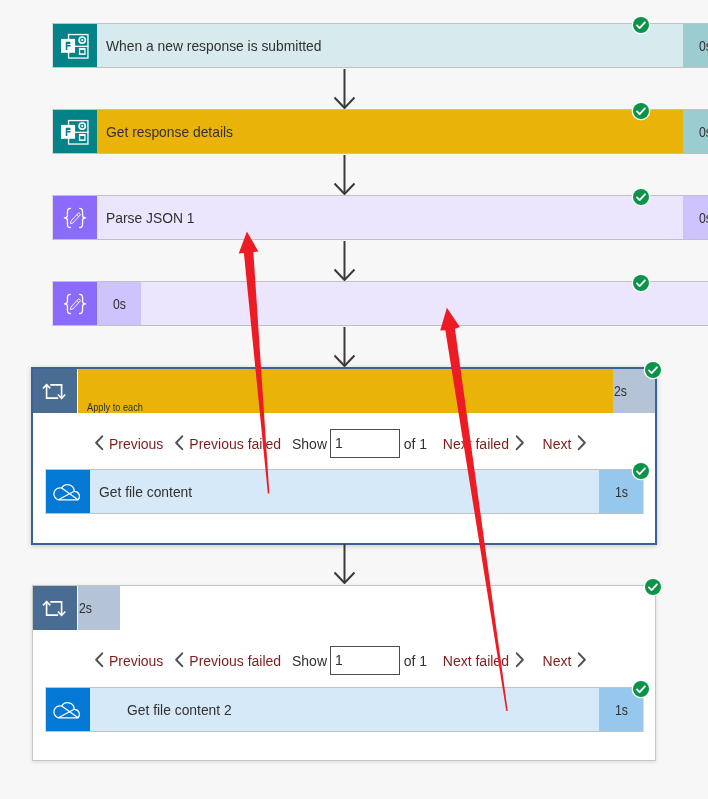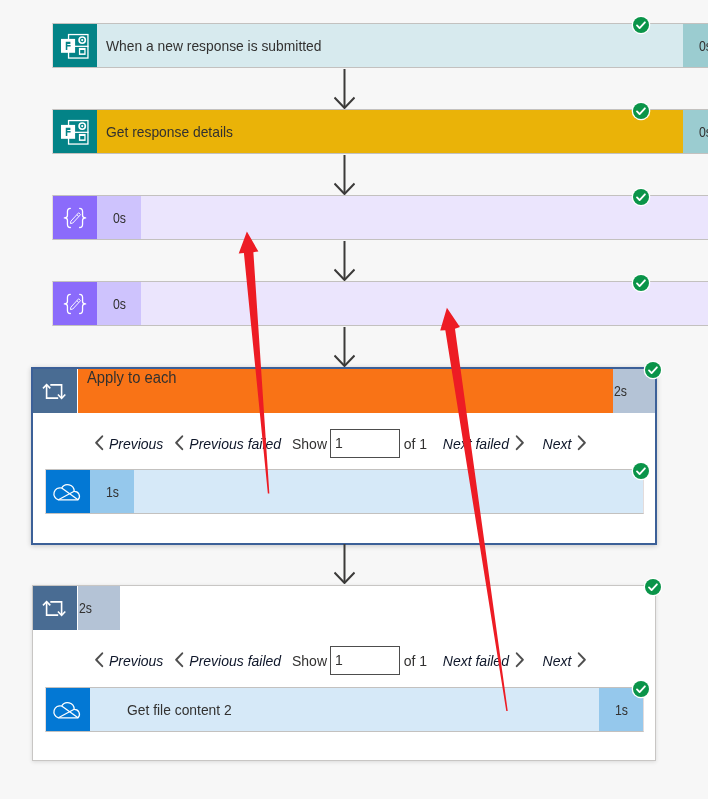--- a/index.html
+++ b/index.html
@@ -29,28 +29,28 @@
 
   
   .conn { position:absolute; left:334px; width:21px; }
   .conn svg { display:block; }
 
   
   .loop { position:absolute; box-sizing:border-box; background:#ffffff; }
   .loop-head { position:absolute; display:flex; align-items:stretch; height:44px; }
   .loop-icon { width:44px; flex:0 0 44px; margin-right:1px; background:#496c93; display:flex; align-items:center; justify-content:center; }
   .loop-icon svg { display:block; }
-  .loop-title { flex:1 1 auto; display:flex; align-items:flex-start; padding-left:8.8px;
-                font-size:16px; color:#323130; background:#f97316; }
+  .loop-title { flex:1 1 auto; display:flex; align-items:flex-end; padding-left:8.8px;
+                font-size:10px; color:#323130; background:#eab308; }
   .loop-title > span { display:inline-block; transform:scaleX(0.923); transform-origin:left center; }
   .loop-dur { width:42px; flex:0 0 42px; display:flex; align-items:center; justify-content:flex-start;
               font-size:14px; color:#323130; background:#b4c3d6; padding-right:0px; box-sizing:border-box; }
 
   .pager { position:absolute; height:30px; font-size:14px; white-space:nowrap; }
-  .pgbtn { position:absolute; top:4.6px; color:#0f172a;font-style:italic; }
+  .pgbtn { position:absolute; top:4.6px; color:#7f1d1d; }
   .pgbtn svg { display:block; position:absolute; top:-0.3px; }
   .pgtext { position:absolute; top:4.6px; color:#323130; }
   .pgbox { position:absolute; width:70px; height:29px; box-sizing:border-box; border:1.2px solid #4d4d4d;
            background:#fff; font-size:14px; color:#323130; padding:0 0 0 4px;
            font-family:"Liberation Sans", sans-serif; outline:none; }
 
   #annots { position:absolute; left:0; top:0; width:708px; height:799px; pointer-events:none; }
   #icondefs { position:absolute; width:0; height:0; overflow:hidden; }
 </style>
 </head>
@@ -150,20 +150,23 @@
       <path d="M0.5 28.5 L10.5 39 L20.5 28.5" stroke="#3b3a39" stroke-width="2" fill="none" stroke-linecap="butt"></path>
     </svg>
   </div>
 
   <div class="card" style="top:195px; background:#ebe5fd;">
     <div class="card-icon" style="background:#8b6bfb;">
       <svg width="44" height="44" viewBox="0 0 44 44">
           <use href="#g-json"></use>
         </svg>
     </div>
+    <div class="card-title">
+        <span>Parse JSON 1</span>
+      </div>
     <div class="card-dur" style="background:#cec3fd;">
         <span>0s</span>
       </div>
   </div>
   <div class="status" style="left:633.1px; top:188.65px;">
     <svg width="16" height="16" viewBox="0 0 16 16">
         <use href="#g-check"></use>
       </svg>
   </div>
 
@@ -242,20 +245,23 @@
       </span>
     </div>
   </div>
 
   <div class="card" style="left:45px; top:469px; width:599px; background:#d6e9f8;">
     <div class="card-icon" style="background:#0378d4;">
       <svg width="44" height="44" viewBox="0 0 44 44">
           <use href="#g-onedrive"></use>
         </svg>
     </div>
+    <div class="card-title">
+        <span>Get file content</span>
+      </div>
     <div class="card-dur" style="background:#95c8ec;">
         <span>1s</span>
       </div>
   </div>
   <div class="status" style="left:633.1px; top:462.65px;">
     <svg width="16" height="16" viewBox="0 0 16 16">
         <use href="#g-check"></use>
       </svg>
   </div>
   <div class="status" style="left:644.8px; top:361.6px;">

